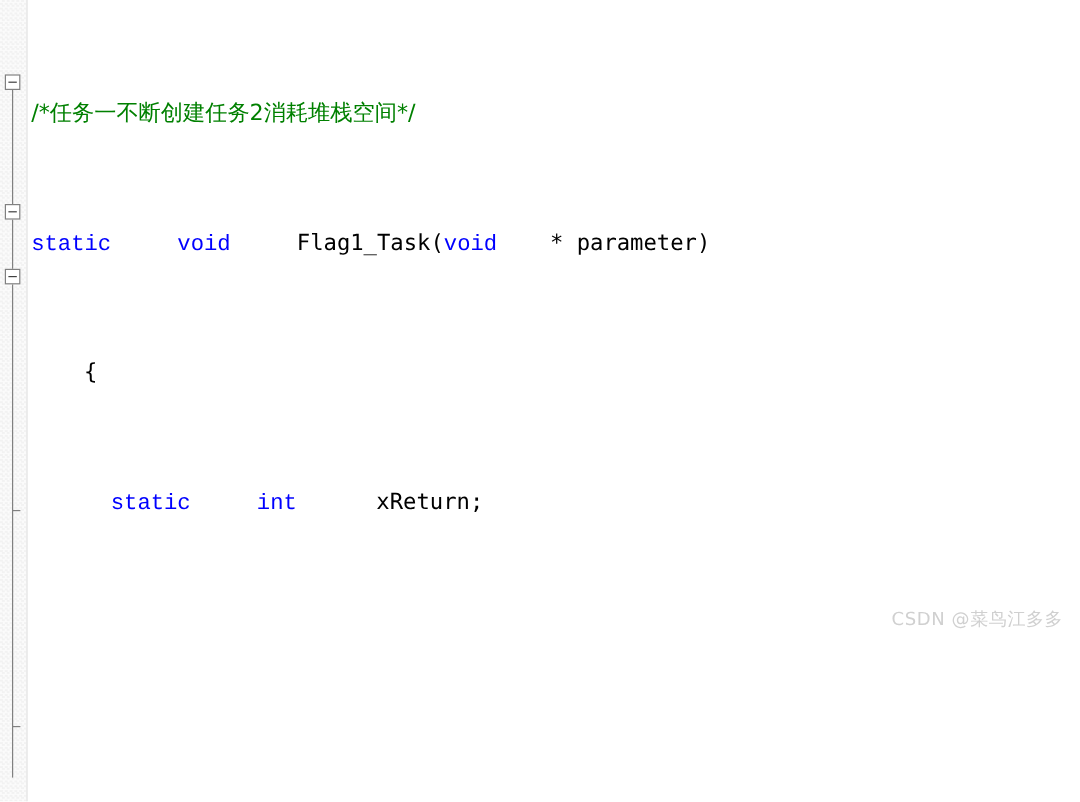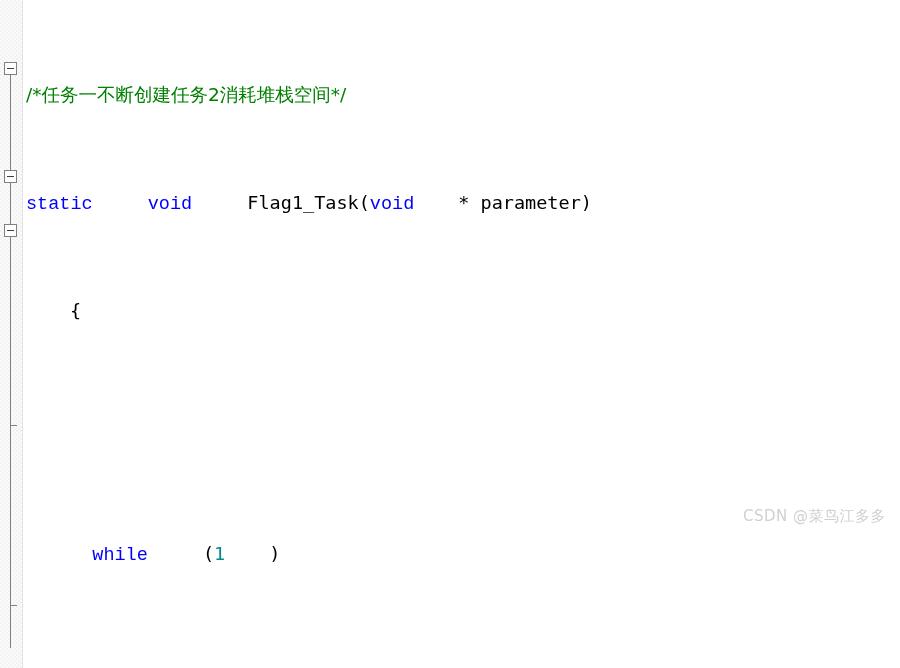--- a/index.html
+++ b/index.html
@@ -121,24 +121,24 @@
   </div>
 
   <div class="code">
 
     <div class="line"><span class="cmt cjk">/*任务一不断创建任务2消耗堆栈空间*/</span></div>
 
     <div class="line"><span class="kw">static</span><span class="pl"> </span><span class="kw">void</span><span class="pl"> Flag1_Task(</span><span class="kw">void</span><span class="pl">* parameter)</span></div>
 
     <div class="line"><span class="pl">{</span></div>
 
+    <div class="line"><span class="pl">  </span><span class="kw">static</span><span class="pl"> </span><span class="kw">int</span><span class="pl">  xReturn;</span></div>
 
     <div class="line">&nbsp;</div>
 
-    <div class="line"><span class="pl">  </span><span class="kw">while</span><span class="pl"> (</span><span class="num">1</span><span class="pl">)</span></div>
 
     
 
     
 
     
 
     
 
     

